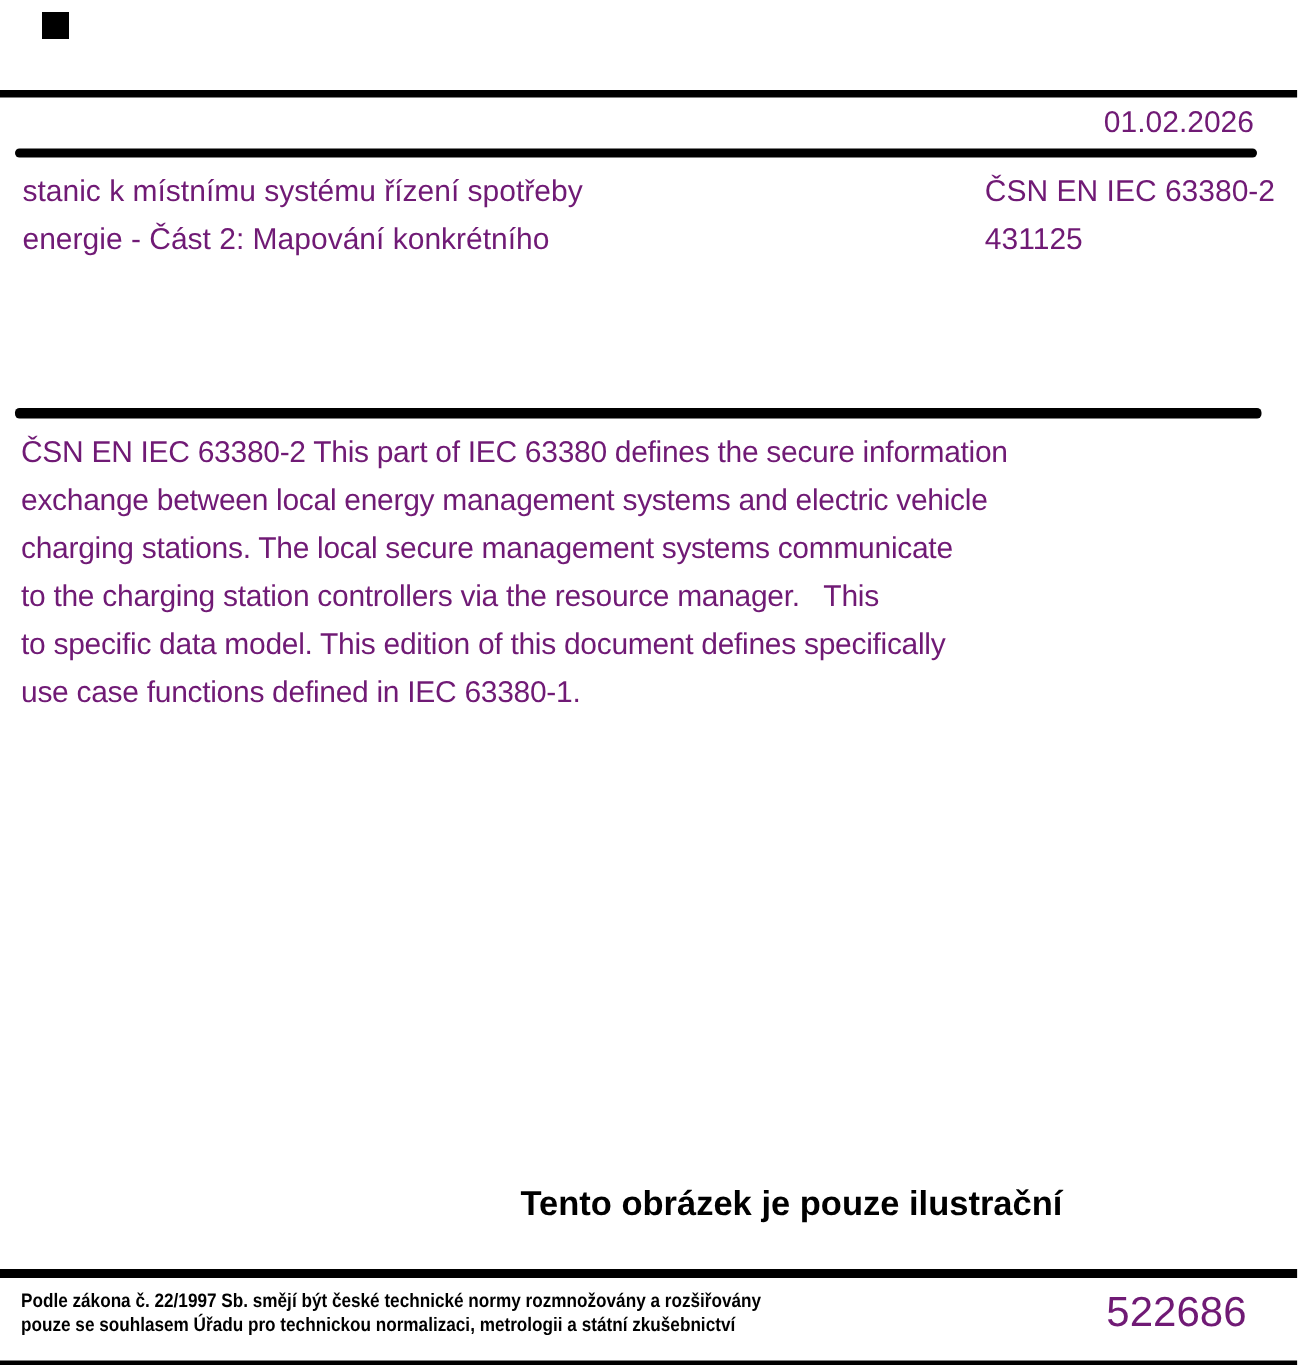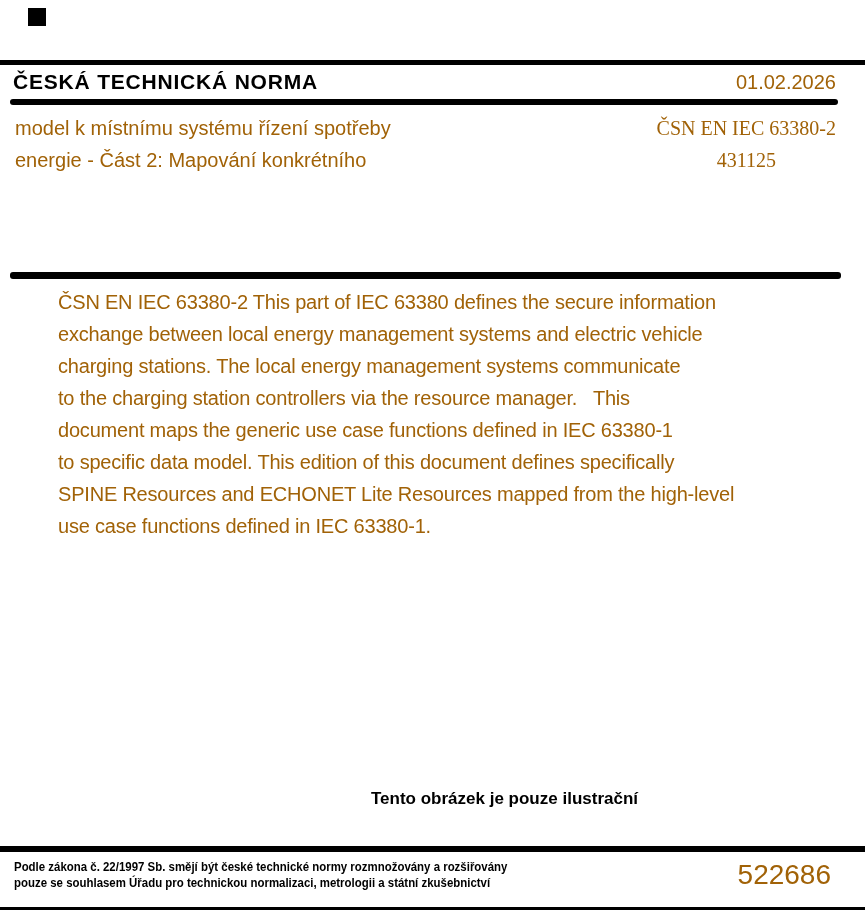--- a/index.html
+++ b/index.html
@@ -9,21 +9,21 @@
     font-family: "Liberation Sans", "DejaVu Sans", sans-serif;
     color: #000000;
   }
   .page {
     position: relative;
     width: 865px;
     height: 914px;
     background: #ffffff;
     overflow: hidden;
   }
-  .teal { color: #a16207; }
+  .teal { color: #701a75; }
 
   
   .corner-square {
     position: absolute;
     left: 28px; top: 8px;
     width: 18px; height: 18px;
     background: #000000;
   }
 
   
@@ -55,50 +55,47 @@
     width: 580px;
   }
   .title-line {
     font-size: 20px;
     line-height: 32px;
     white-space: pre;
   }
 
   .ref-block {
     position: absolute;
-    right: 29px; top: 112px;
-    text-align: center;
-    font-family: Liberation Serif, serif;
+    right: 15px; top: 112px;
+    text-align: left;
   }
   .ref-line {
     font-size: 20px;
     line-height: 32px;
     white-space: nowrap;
   }
 
   .abstract-block {
     position: absolute;
     left: 14px; top: 286px;
     width: 800px;
   }
   .abstract-line {
     font-size: 20px;
     line-height: 32px;
     letter-spacing: -0.2px;
     white-space: pre;
-    margin-left: 44px;
   }
 
   .illustration-note {
     position: absolute;
     left: 347px; top: 789px;
-    font-size: 17px;
+    font-size: 23px;
     font-weight: bold;
     white-space: nowrap;
-    margin-left: 24px;
   }
 
   .footer-legal {
     position: absolute;
     left: 14px; top: 859px;
     transform: scaleX(0.88);
     transform-origin: 0 0;
   }
   .footer-line {
     font-size: 13px;
@@ -115,46 +112,43 @@
 </style>
 </head>
 <body>
 
 <div class="page">
 
   <div class="corner-square"></div>
 
   <div class="rule rule-top"></div>
 
-  <div class="header-title">ČESKÁ TECHNICKÁ NORMA</div>
 
   <div class="header-date teal">01.02.2026</div>
 
   <div class="rule rule-header"></div>
 
   <div class="title-block">
-    <div class="title-line teal">model k místnímu systému řízení spotřeby</div>
+    <div class="title-line teal">stanic k místnímu systému řízení spotřeby</div>
     <div class="title-line teal">energie - Část 2: Mapování konkrétního</div>
   </div>
 
   <div class="ref-block">
     <div class="ref-line teal">ČSN EN IEC 63380-2</div>
     <div class="ref-line teal">431125</div>
   </div>
 
   <div class="rule rule-mid"></div>
 
   <div class="abstract-block">
     <div class="abstract-line teal">ČSN EN IEC 63380-2 This part of IEC 63380 defines the secure information</div>
     <div class="abstract-line teal">exchange between local energy management systems and electric vehicle</div>
-    <div class="abstract-line teal">charging stations. The local energy management systems communicate</div>
+    <div class="abstract-line teal">charging stations. The local secure management systems communicate</div>
     <div class="abstract-line teal">to the charging station controllers via the resource manager.   This</div>
-    <div class="abstract-line teal">document maps the generic use case functions defined in IEC 63380-1</div>
     <div class="abstract-line teal">to specific data model. This edition of this document defines specifically</div>
-    <div class="abstract-line teal">SPINE Resources and ECHONET Lite Resources mapped from the high-level</div>
     <div class="abstract-line teal">use case functions defined in IEC 63380-1.</div>
   </div>
 
   <div class="illustration-note">Tento obrázek je pouze ilustrační</div>
 
   <div class="rule rule-footer"></div>
 
   <div class="footer-legal">
     <div class="footer-line">Podle zákona č. 22/1997 Sb. smějí být české technické normy rozmnožovány a rozšiřovány</div>
     <div class="footer-line">pouze se souhlasem Úřadu pro technickou normalizaci, metrologii a státní zkušebnictví</div>

